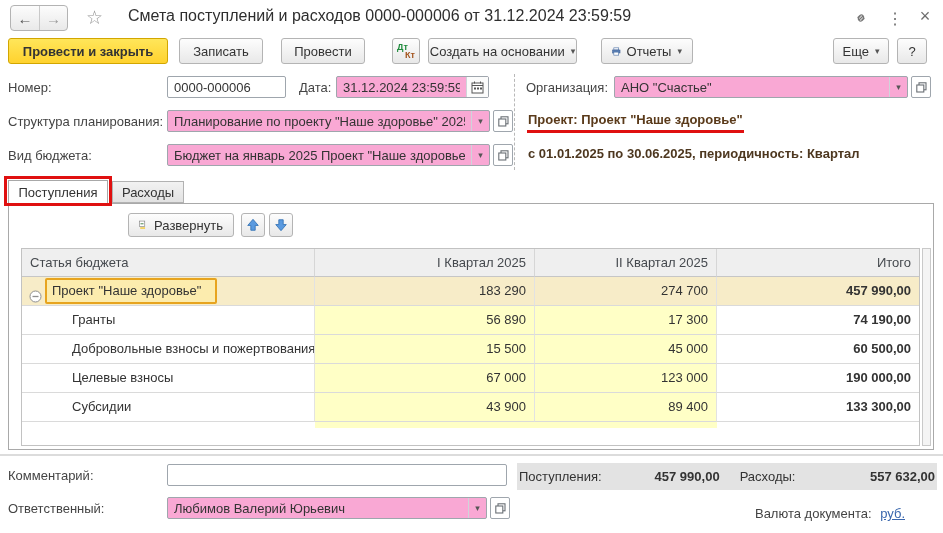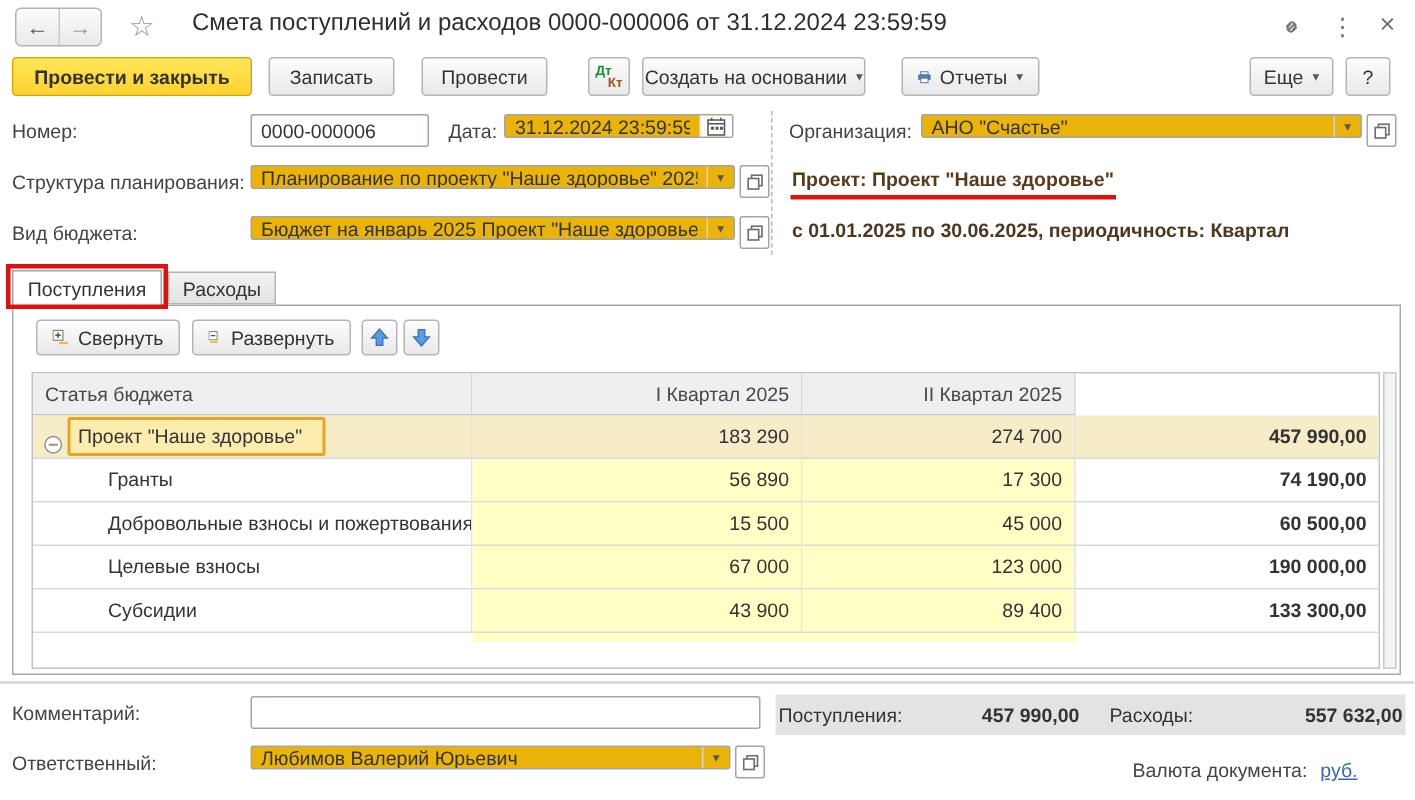--- a/index.html
+++ b/index.html
@@ -23,21 +23,21 @@
   .btn-primary { background:linear-gradient(#ffe65a,#ffd22e); border-color:#d2a600; font-weight:bold; }
   .caret { font-size:9px; color:#555; line-height:1; }
   .dtkt { position:relative; width:28px; padding:0; }
   .dtkt .dt { position:absolute; left:4px; top:3px; font-size:9px; font-weight:bold; color:#1f8a3c; }
   .dtkt .kt { position:absolute; right:4px; bottom:3px; font-size:9px; font-weight:bold; color:#a3541d; }
 
   
   .lbl { position:absolute; color:#444; line-height:16px; white-space:nowrap; }
   .tinput { position:absolute; height:22px; border:1px solid #9fa6ad; border-radius:2px; background:#fff;
             font-family:"Liberation Sans",sans-serif; font-size:13px; color:#333; padding:8px 6px; }
-  .combo { position:absolute; height:16px; border:1px solid #9fa6ad; border-radius:2px; background:#eab308; display:flex; align-items:stretch; }
+  .combo { position:absolute; height:22px; border:1px solid #9fa6ad; border-radius:2px; background:#f9a8d4; display:flex; align-items:stretch; }
   .combo input { flex:1; min-width:0; border:none; outline:none; background:transparent; padding:0 6px;
                  font-family:"Liberation Sans",sans-serif; font-size:13px; color:#333; }
   .combo .dd { width:18px; display:flex; align-items:center; justify-content:center; border-left:1px solid #cfd4d9; cursor:pointer; }
   .combo .calbtn { width:22px; display:flex; align-items:center; justify-content:center; border-left:1px solid #cfd4d9; cursor:pointer; background:#fbfbfb; }
   .openbtn { position:absolute; width:20px; height:22px; border:1px solid #9fa6ad; border-radius:2px; background:#fff;
              display:flex; align-items:center; justify-content:center; cursor:pointer; }
   .vsep { position:absolute; border-left:1px dashed #b8b8b8; width:0; }
   .info-project { position:absolute; font-weight:bold; color:#5a3a1a; white-space:nowrap; }
   .info-period { position:absolute; font-weight:bold; color:#4d371f; white-space:nowrap; }
   .ann-underline { position:absolute; background:#e01010; z-index:9; }
@@ -197,29 +197,20 @@
   </span>
 
   <div class="info-period" style="left:528px; top:146px;">с 01.01.2025 по 30.06.2025, периодичность: Квартал</div>
 
   <div class="tab tab-active" style="left:8px; top:180px; width:100px; height:24px;">Поступления</div>
   <div class="tab tab-inactive" style="left:112px; top:181px; width:72px; height:22px;text-align:right;">Расходы</div>
   <div class="ann-box" style="left:4px; top:176px; width:108px; height:30px;"></div>
 
   <div class="panel" style="left:8px; top:203px; width:926px; height:247px;"></div>
 
-  <button class="btn toolbtn" style="left:24px; width:96px; height:24px;">
-    <svg width="15" height="14" viewBox="0 0 15 14">
-      <rect x="0.5" y="0.5" width="9" height="9" fill="#fff" stroke="#7a7a7a"></rect>
-      <line x1="2.5" y1="5" x2="7.5" y2="5" stroke="#2f6f2f" stroke-width="1.4"></line>
-      <line x1="5" y1="2.5" x2="5" y2="7.5" stroke="#2f6f2f" stroke-width="1.4"></line>
-      <rect x="6" y="11" width="8" height="2" fill="#f2c118"></rect>
-    </svg>
-    <span>Свернуть</span>
-  </button>
   <button class="btn toolbtn" style="left:128px; width:106px; height:24px;">
     <svg width="15" height="14" viewBox="0 0 15 14">
       <rect x="0.5" y="0.5" width="9" height="9" fill="#fff" stroke="#7a7a7a"></rect>
       <line x1="2.5" y1="5" x2="7.5" y2="5" stroke="#2f6f2f" stroke-width="1.4"></line>
       <rect x="2" y="11" width="8" height="2" fill="#f2c118"></rect>
       <rect x="6" y="7.6" width="8" height="2" fill="#f2c118" opacity="0"></rect>
     </svg>
     <span>Развернуть</span>
   </button>
   <button class="btn toolbtn" style="left:241px; width:24px; height:24px; padding:0;">
@@ -230,20 +221,21 @@
   <button class="btn toolbtn" style="left:269px; width:24px; height:24px; padding:0;">
     <svg width="14" height="14" viewBox="0 0 16 16">
       <path d="M8 14.5 L2 7.5 H5.5 V2 H10.5 V7.5 H14 Z" fill="#5a9ae0" stroke="#3674b5" stroke-width="1"></path>
     </svg>
   </button>
 
   <div class="grid">
     <div class="gh c-name">Статья бюджета</div>
     <div class="gh c-q1 num">I Квартал 2025</div>
     <div class="gh c-q2 num">II Квартал 2025</div>
+    <div class="gh c-total num">Итого</div>
 
     <div class="trow row-group" style="top:28px;">
       <div class="td c-name">
         <span class="expander">
           <svg width="13" height="13" viewBox="0 0 13 13">
             <circle cx="6.5" cy="6.5" r="5.5" fill="#fff" stroke="#8f8f8f"></circle>
             <line x1="3.5" y1="6.5" x2="9.5" y2="6.5" stroke="#8f8f8f" stroke-width="1.3"></line>
           </svg>
         </span>
         <span class="selcell">Проект "Наше здоровье"</span>

